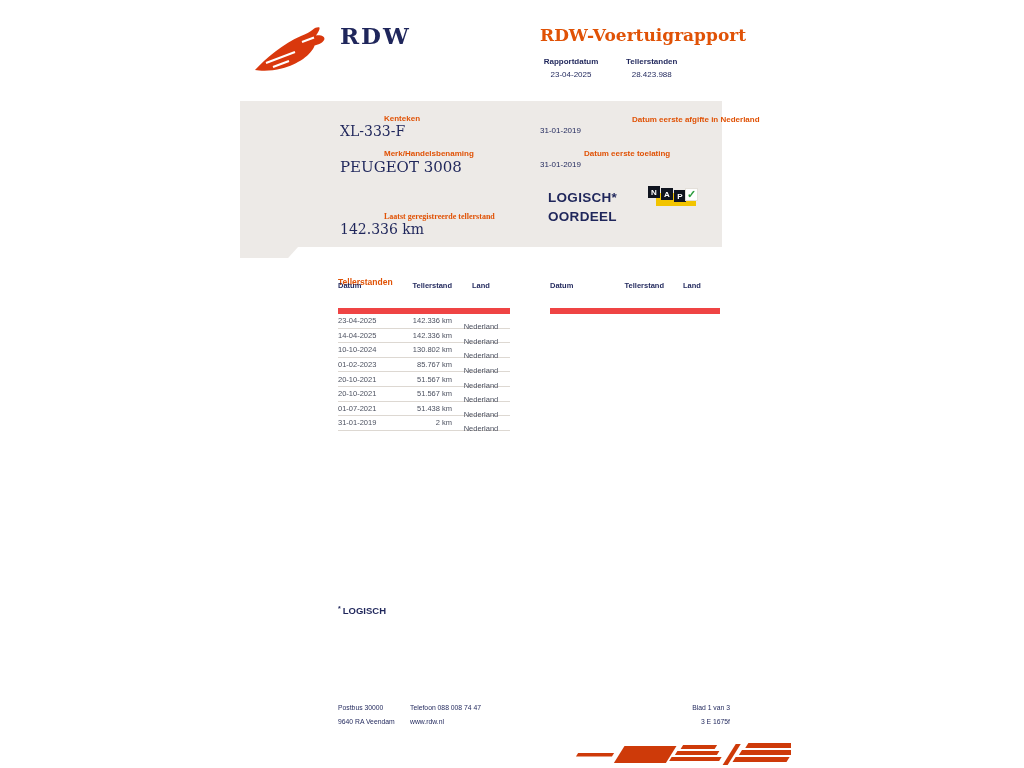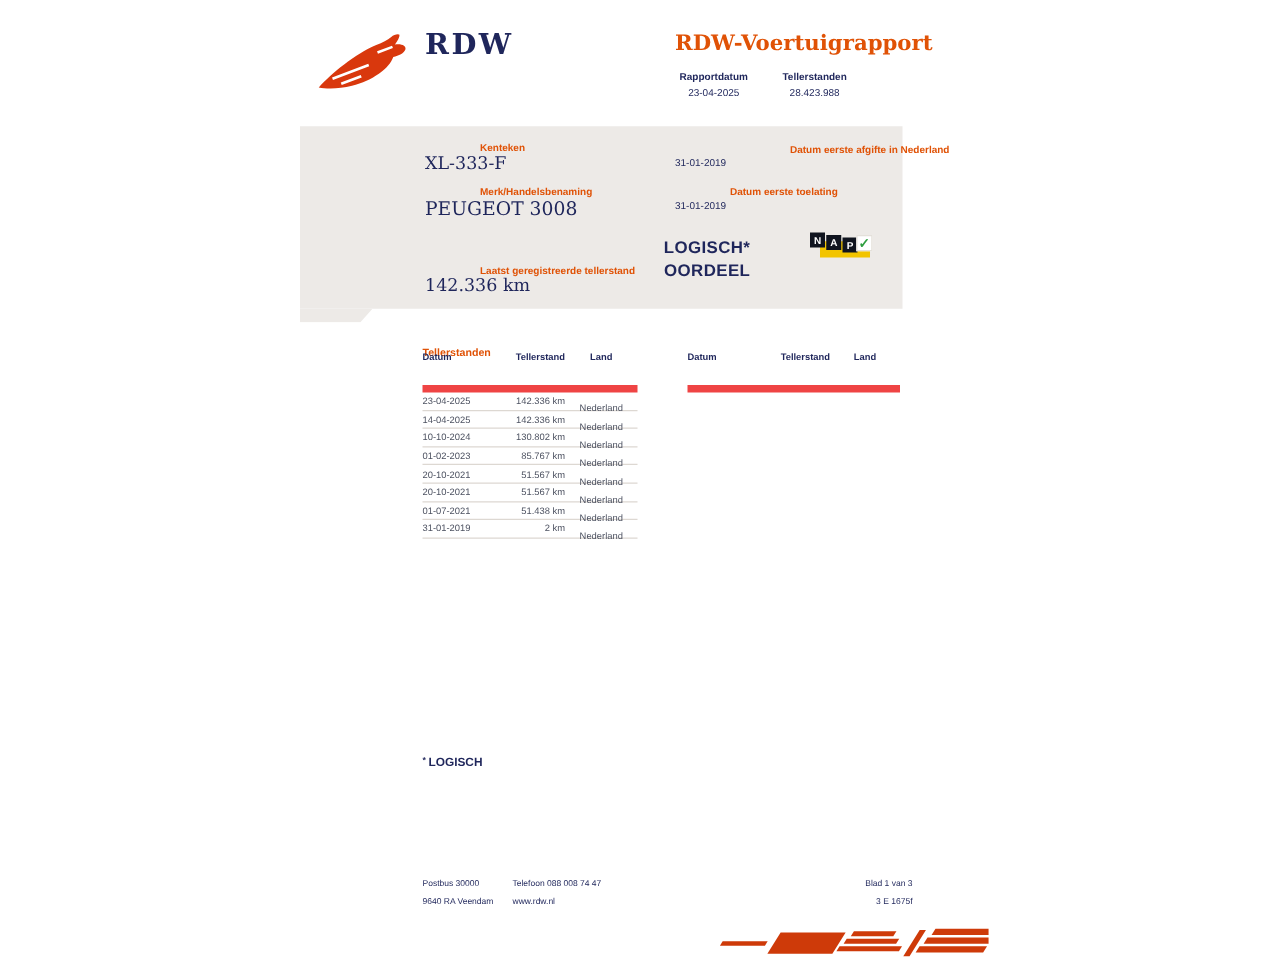--- a/index.html
+++ b/index.html
@@ -19,22 +19,22 @@
   .meta .val { font-size:8px; color:#1F265B; margin-top:4px; }
   .meta .pair:first-child { width:62px; }
 
   
   .panel { position:absolute; left:240px; top:101px; width:482px; height:146px; background:#EDEAE7; }
   .panel-tab { position:absolute; left:240px; top:247px; width:58px; height:11px; background:#EDEAE7;
                clip-path:polygon(0 0,100% 0,83% 100%,0 100%); }
   .olabel { position:absolute; font-size:8px; font-weight:bold; color:#E05206;padding-left:44px; }
   .bigval { position:absolute; font-family:"DejaVu Serif", serif; color:#1F265B; }
   .smallval { position:absolute; font-size:8px; color:#1F265B; }
-  .oordeel { position:absolute; left:531px; top:188px; font-size:13.5px; font-weight:bold;
-             color:#1F265B; line-height:19px; letter-spacing:0.3px;text-align:right; }
+  .oordeel { position:absolute; left:548px; top:188px; font-size:13.5px; font-weight:bold;
+             color:#1F265B; line-height:19px; letter-spacing:0.3px; }
 
   
   .nap { position:absolute; left:648px; top:185px; width:50px; height:24px; }
   .nap-yellow { position:absolute; left:8px; top:8px; width:40px; height:13px; background:#F2C400; }
   .nap-sq { position:absolute; width:12px; height:12px; background:#10141F; color:#fff;
             font-size:8px; font-weight:bold; display:flex; align-items:center; justify-content:center; }
   .nap-check { position:absolute; width:13px; height:13px; background:#ffffff; color:#2E9E3F;
             font-size:11px; font-weight:bold; display:flex; align-items:center; justify-content:center;
             border:1px solid #e4e0da; }
 
@@ -91,21 +91,21 @@
     </div>
   </div>
 
   <div class="panel"></div>
   <div class="panel-tab"></div>
 
   <span class="olabel" style="left:340px; top:114px;">Kenteken</span>
   <span class="bigval" style="left:340px; top:123px; font-size:14px;">XL-333-F</span>
   <span class="olabel" style="left:340px; top:149px;">Merk/Handelsbenaming</span>
   <span class="bigval" style="left:340px; top:158px; font-size:15px;">PEUGEOT 3008</span>
-  <span class="olabel" style="left:340px; top:212px;">Laatst geregistreerde tellerstand</span>
+  <span class="olabel" style="left:340px; top:212px;font-family:Liberation Serif, serif;">Laatst geregistreerde tellerstand</span>
   <span class="bigval" style="left:340px; top:221px; font-size:14px;">142.336 km</span>
 
   <span class="olabel" style="left:540px; top:115px;margin-left:48px;">Datum eerste afgifte in Nederland</span>
   <span class="smallval" style="left:540px; top:126px;">31-01-2019</span>
   <span class="olabel" style="left:540px; top:149px;">Datum eerste toelating</span>
   <span class="smallval" style="left:540px; top:160px;">31-01-2019</span>
 
   <div class="oordeel">
     <div>LOGISCH*</div>
     <div>OORDEEL</div>

